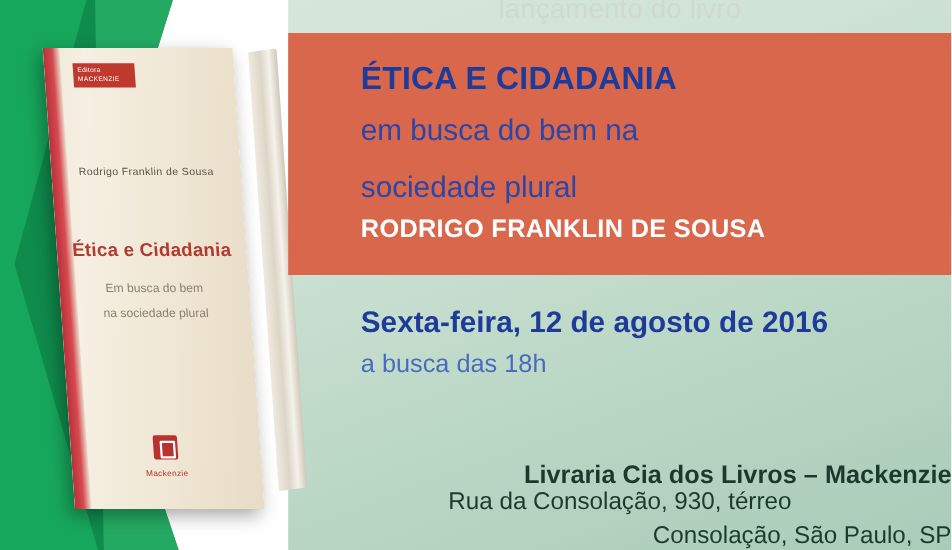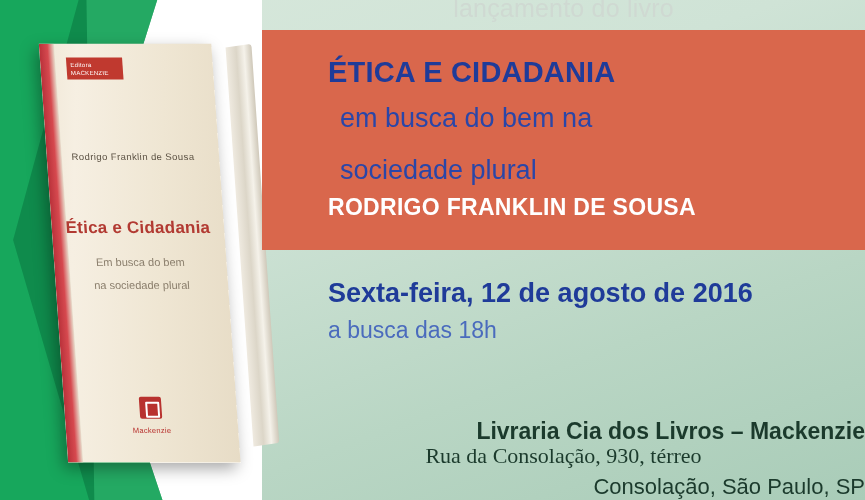--- a/index.html
+++ b/index.html
@@ -213,21 +213,20 @@
     font-size: 29px;
     font-weight: bold;
     color: #1f3b99;
     letter-spacing: .2px;
   }
   .title-sub1, .title-sub2 {
     position: absolute;
     left: 66px;
     font-size: 27px;
     color: #2a46a8;
-    margin-left: 12px;
   }
   .title-sub1 { top: 103px; }
   .title-sub2 { top: 155px; }
   .author {
     position: absolute;
     left: 66px;
     top: 194px;
     font-size: 23px;
     font-weight: bold;
     color: #ffffff;
@@ -259,21 +258,21 @@
     color: #1b3a2c;
   }
   .addr1, .addr2 {
     position: absolute;
     left: 0;
     right: 0;
     text-align: center;
     font-size: 22px;
     color: #1b3a2c;
   }
-  .addr1 { top: 443px; font-family: Liberation Serif, serif; }
+  .addr1 { top: 443px; }
   .addr2 { top: 474px; text-align: right; }
 </style>
 </head>
 <body>
 
 <div class="poster">
 
   <div class="left-panel">
     <div class="green-dark"></div>
     <div class="green-mid"></div>

